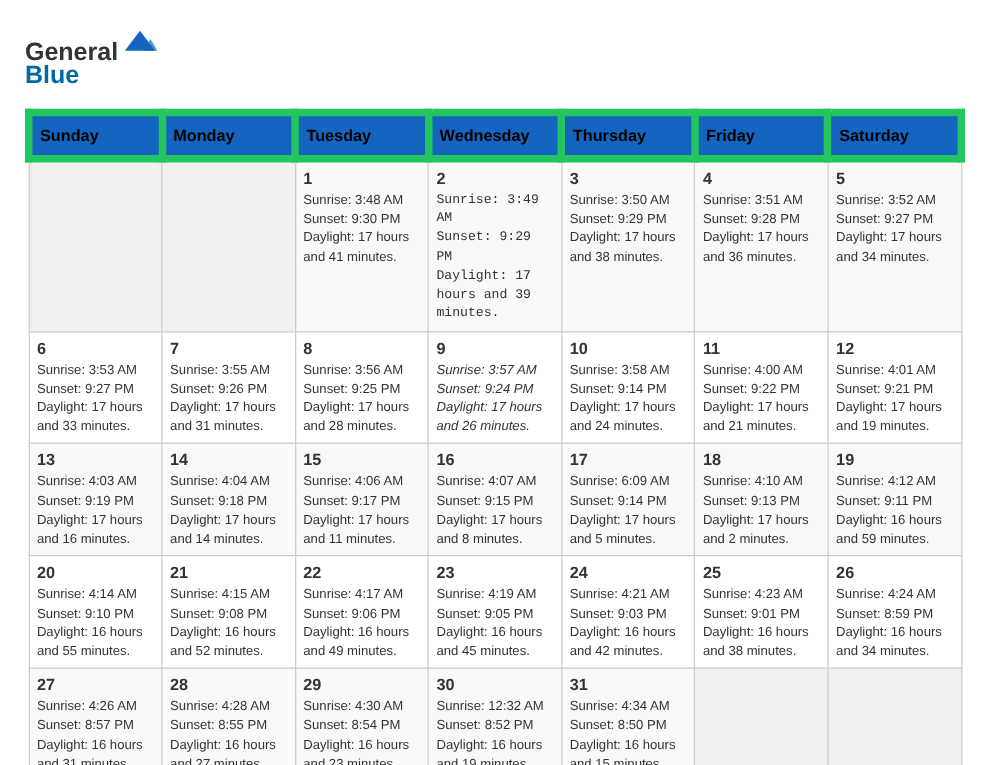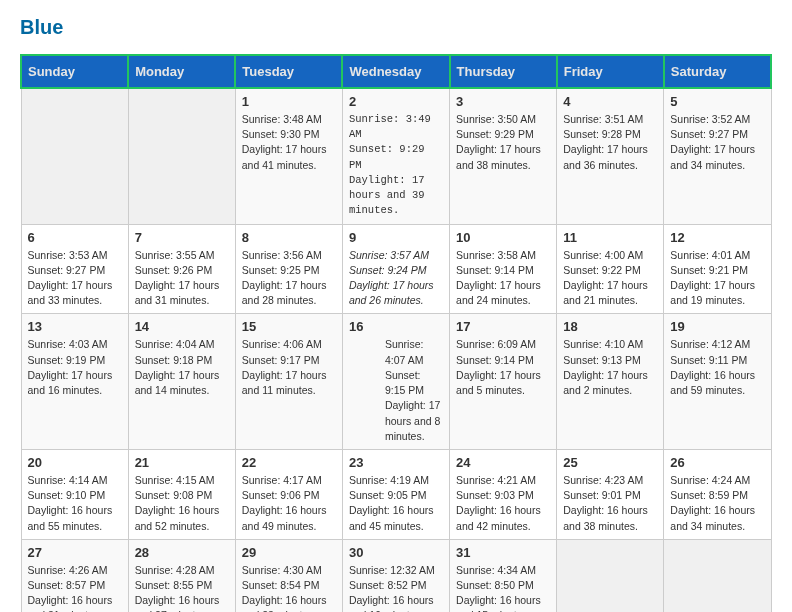--- a/index.html
+++ b/index.html
@@ -44,26 +44,26 @@
       font-size: 16px;
       color: #555;
     }
     table {
       width: 100%;
       border-collapse: collapse;
       table-layout: fixed;
     }
     thead tr th {
       background-color: #1565C0;
-      color: #e5e5e5;
+      color: #000000;
       font-size: 13px;
       font-weight: bold;
       padding: 8px 6px;
       text-align: left;
-      border: 2px solid #22c55e;
+      border: 6px solid #22c55e;
     }
     tbody tr td {
       border: 1px solid #ccc;
       vertical-align: top;
       padding: 5px 6px;
       font-size: 10.5px;
       color: #333;
       min-height: 80px;
       background: #fff;
     }
@@ -82,20 +82,26 @@
     .empty-cell {
       background: #f0f0f0 !important;
     }
   </style>
 </head>
 <body>
 
 <div class="header">
   <div class="logo">
     <div>
+      <div class="logo-text">
+        <span class="logo-general">General</span><svg class="logo-icon" viewBox="0 0 30 30">
+            <polygon points="2,22 15,5 28,22" fill="#1565C0"></polygon>
+            <polygon points="18,22 24,12 30,22" fill="#1565C0" opacity="0.7"></polygon>
+          </svg>
+      </div>
       <div class="logo-text" style="margin-top:-4px;">
         <span class="logo-blue">Blue</span>
       </div>
     </div>
   </div>
   <div class="title-block">
     <div class="month-year"></div>
     <div class="location"></div>
   </div>
 </div>
@@ -205,21 +211,21 @@
 Daylight: 17 hours and 14 minutes.</div>
         </td>
         <td>
           <span class="day-number">15</span>
           <div class="cell-content" style="white-space: pre-line;">Sunrise: 4:06 AM
 Sunset: 9:17 PM
 Daylight: 17 hours and 11 minutes.</div>
         </td>
         <td>
           <span class="day-number">16</span>
-          <div class="cell-content" style="white-space: pre-line; margin-left: 36px;">Sunrise: 4:07 AM
+          <div class="cell-content" style="white-space: pre-line;">Sunrise: 4:07 AM
 Sunset: 9:15 PM
 Daylight: 17 hours and 8 minutes.</div>
         </td>
         <td>
           <span class="day-number">17</span>
           <div class="cell-content" style="white-space: pre-line;">Sunrise: 6:09 AM
 Sunset: 9:14 PM
 Daylight: 17 hours and 5 minutes.</div>
         </td>
         <td>

